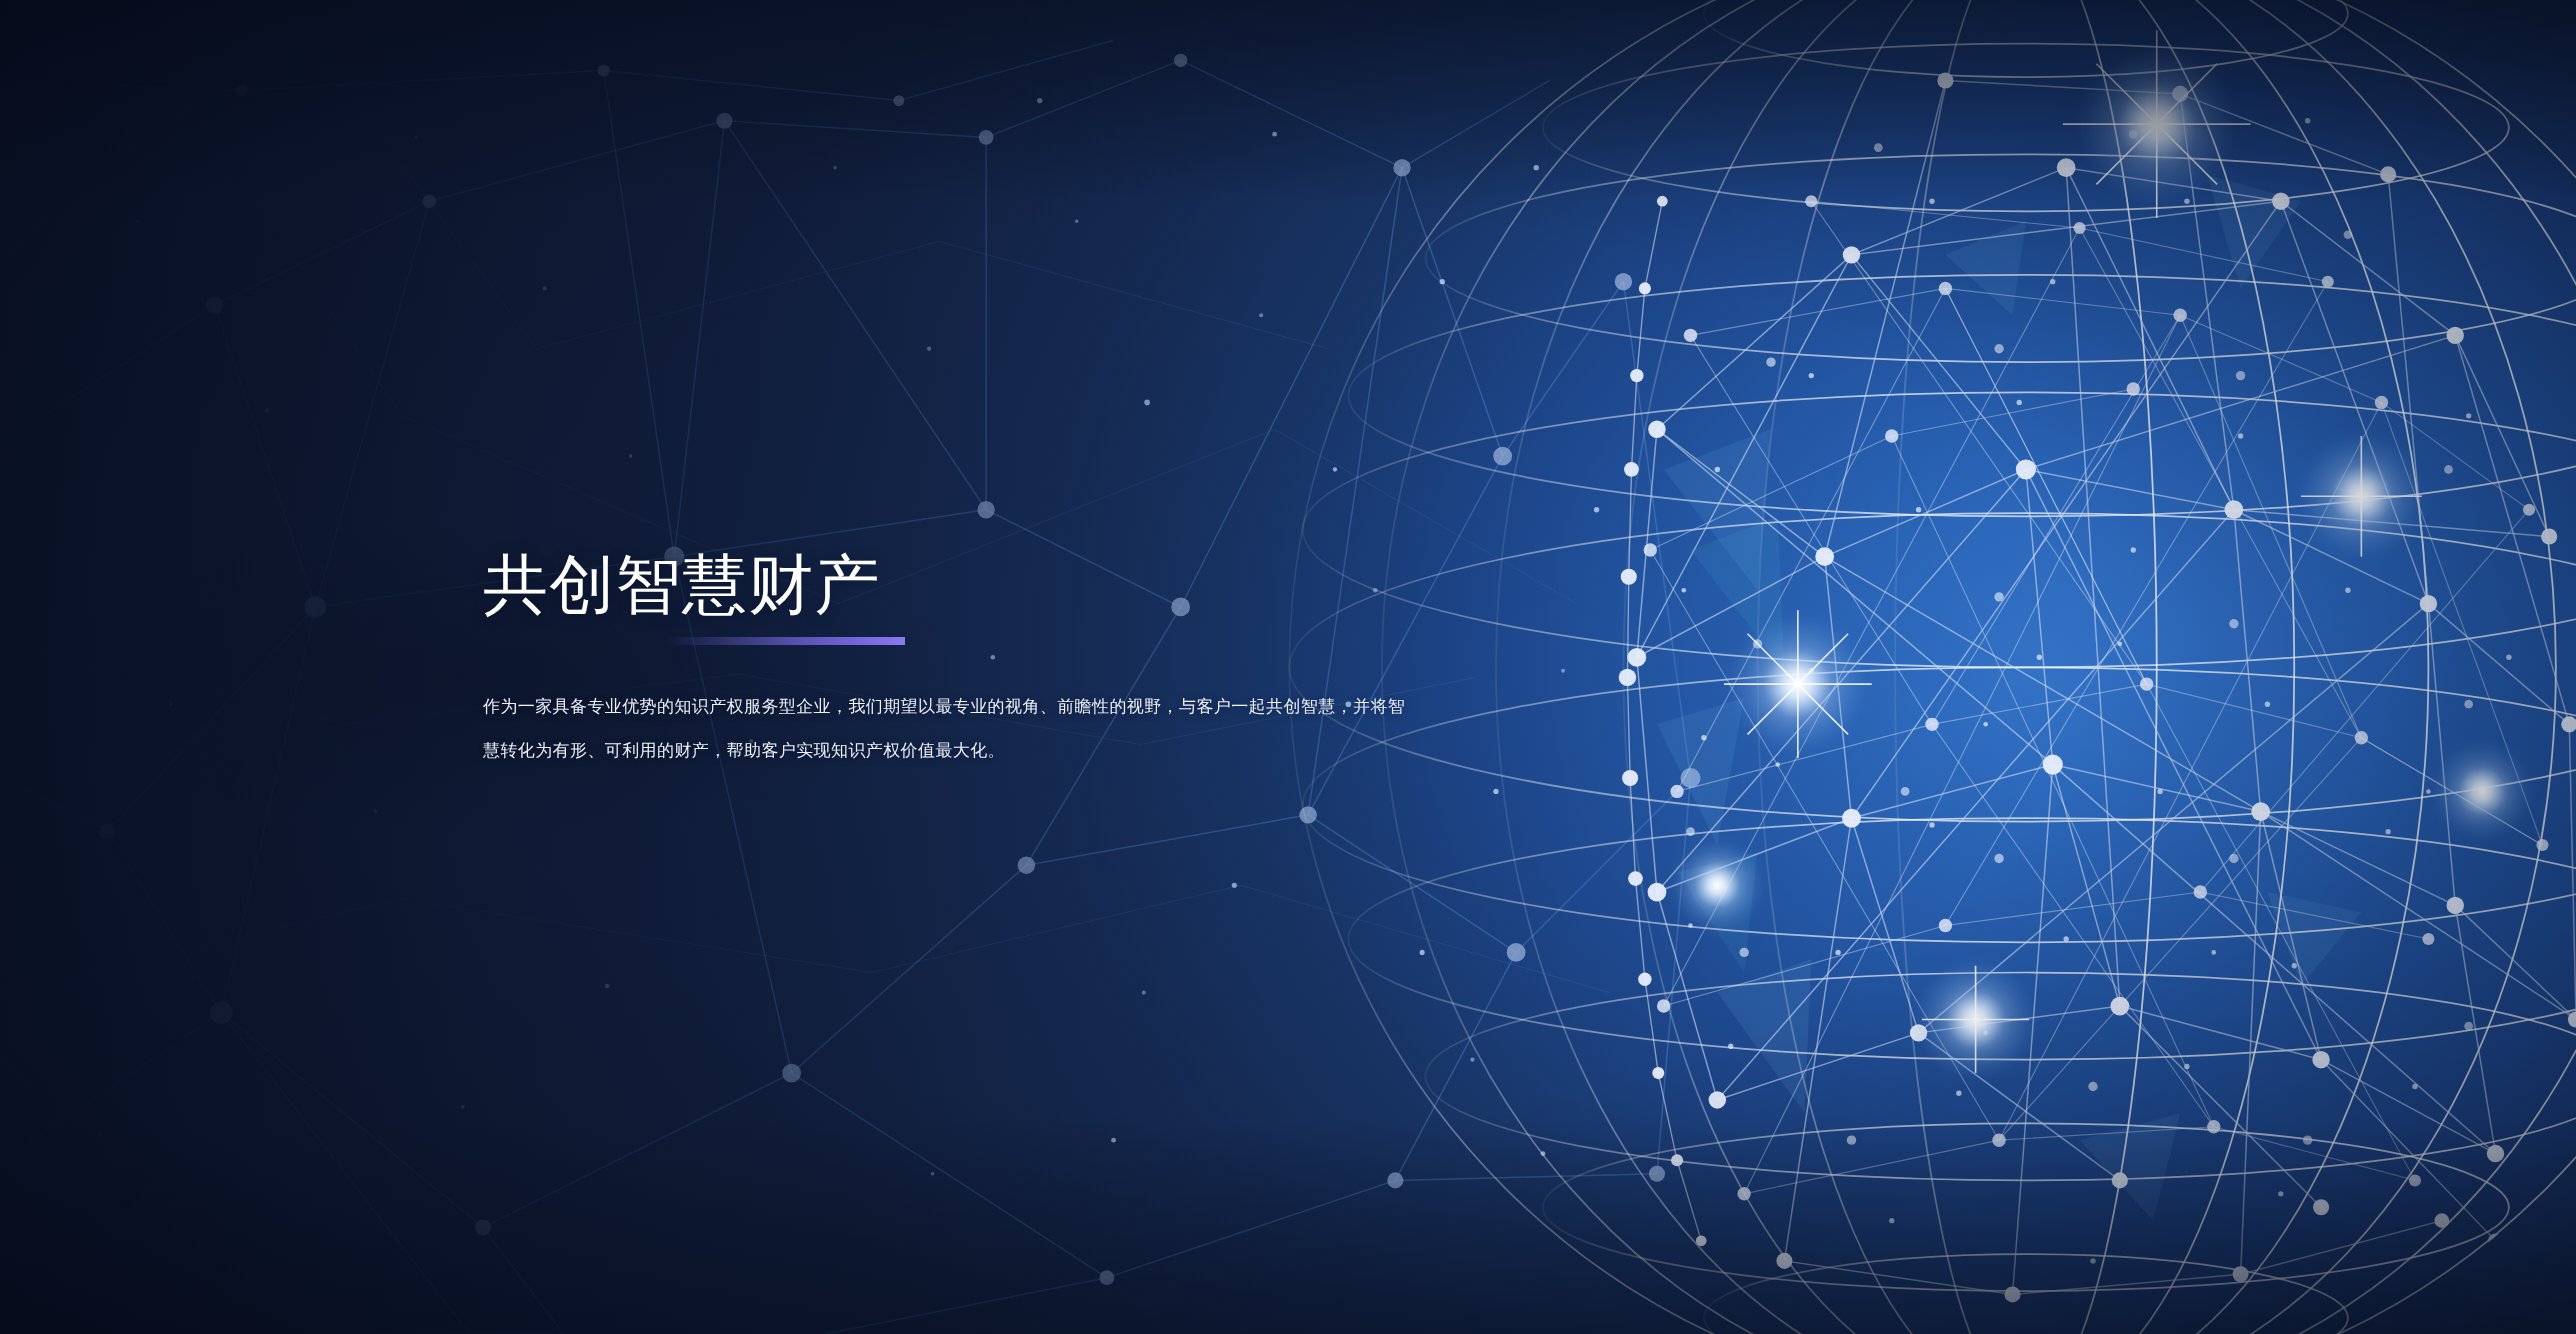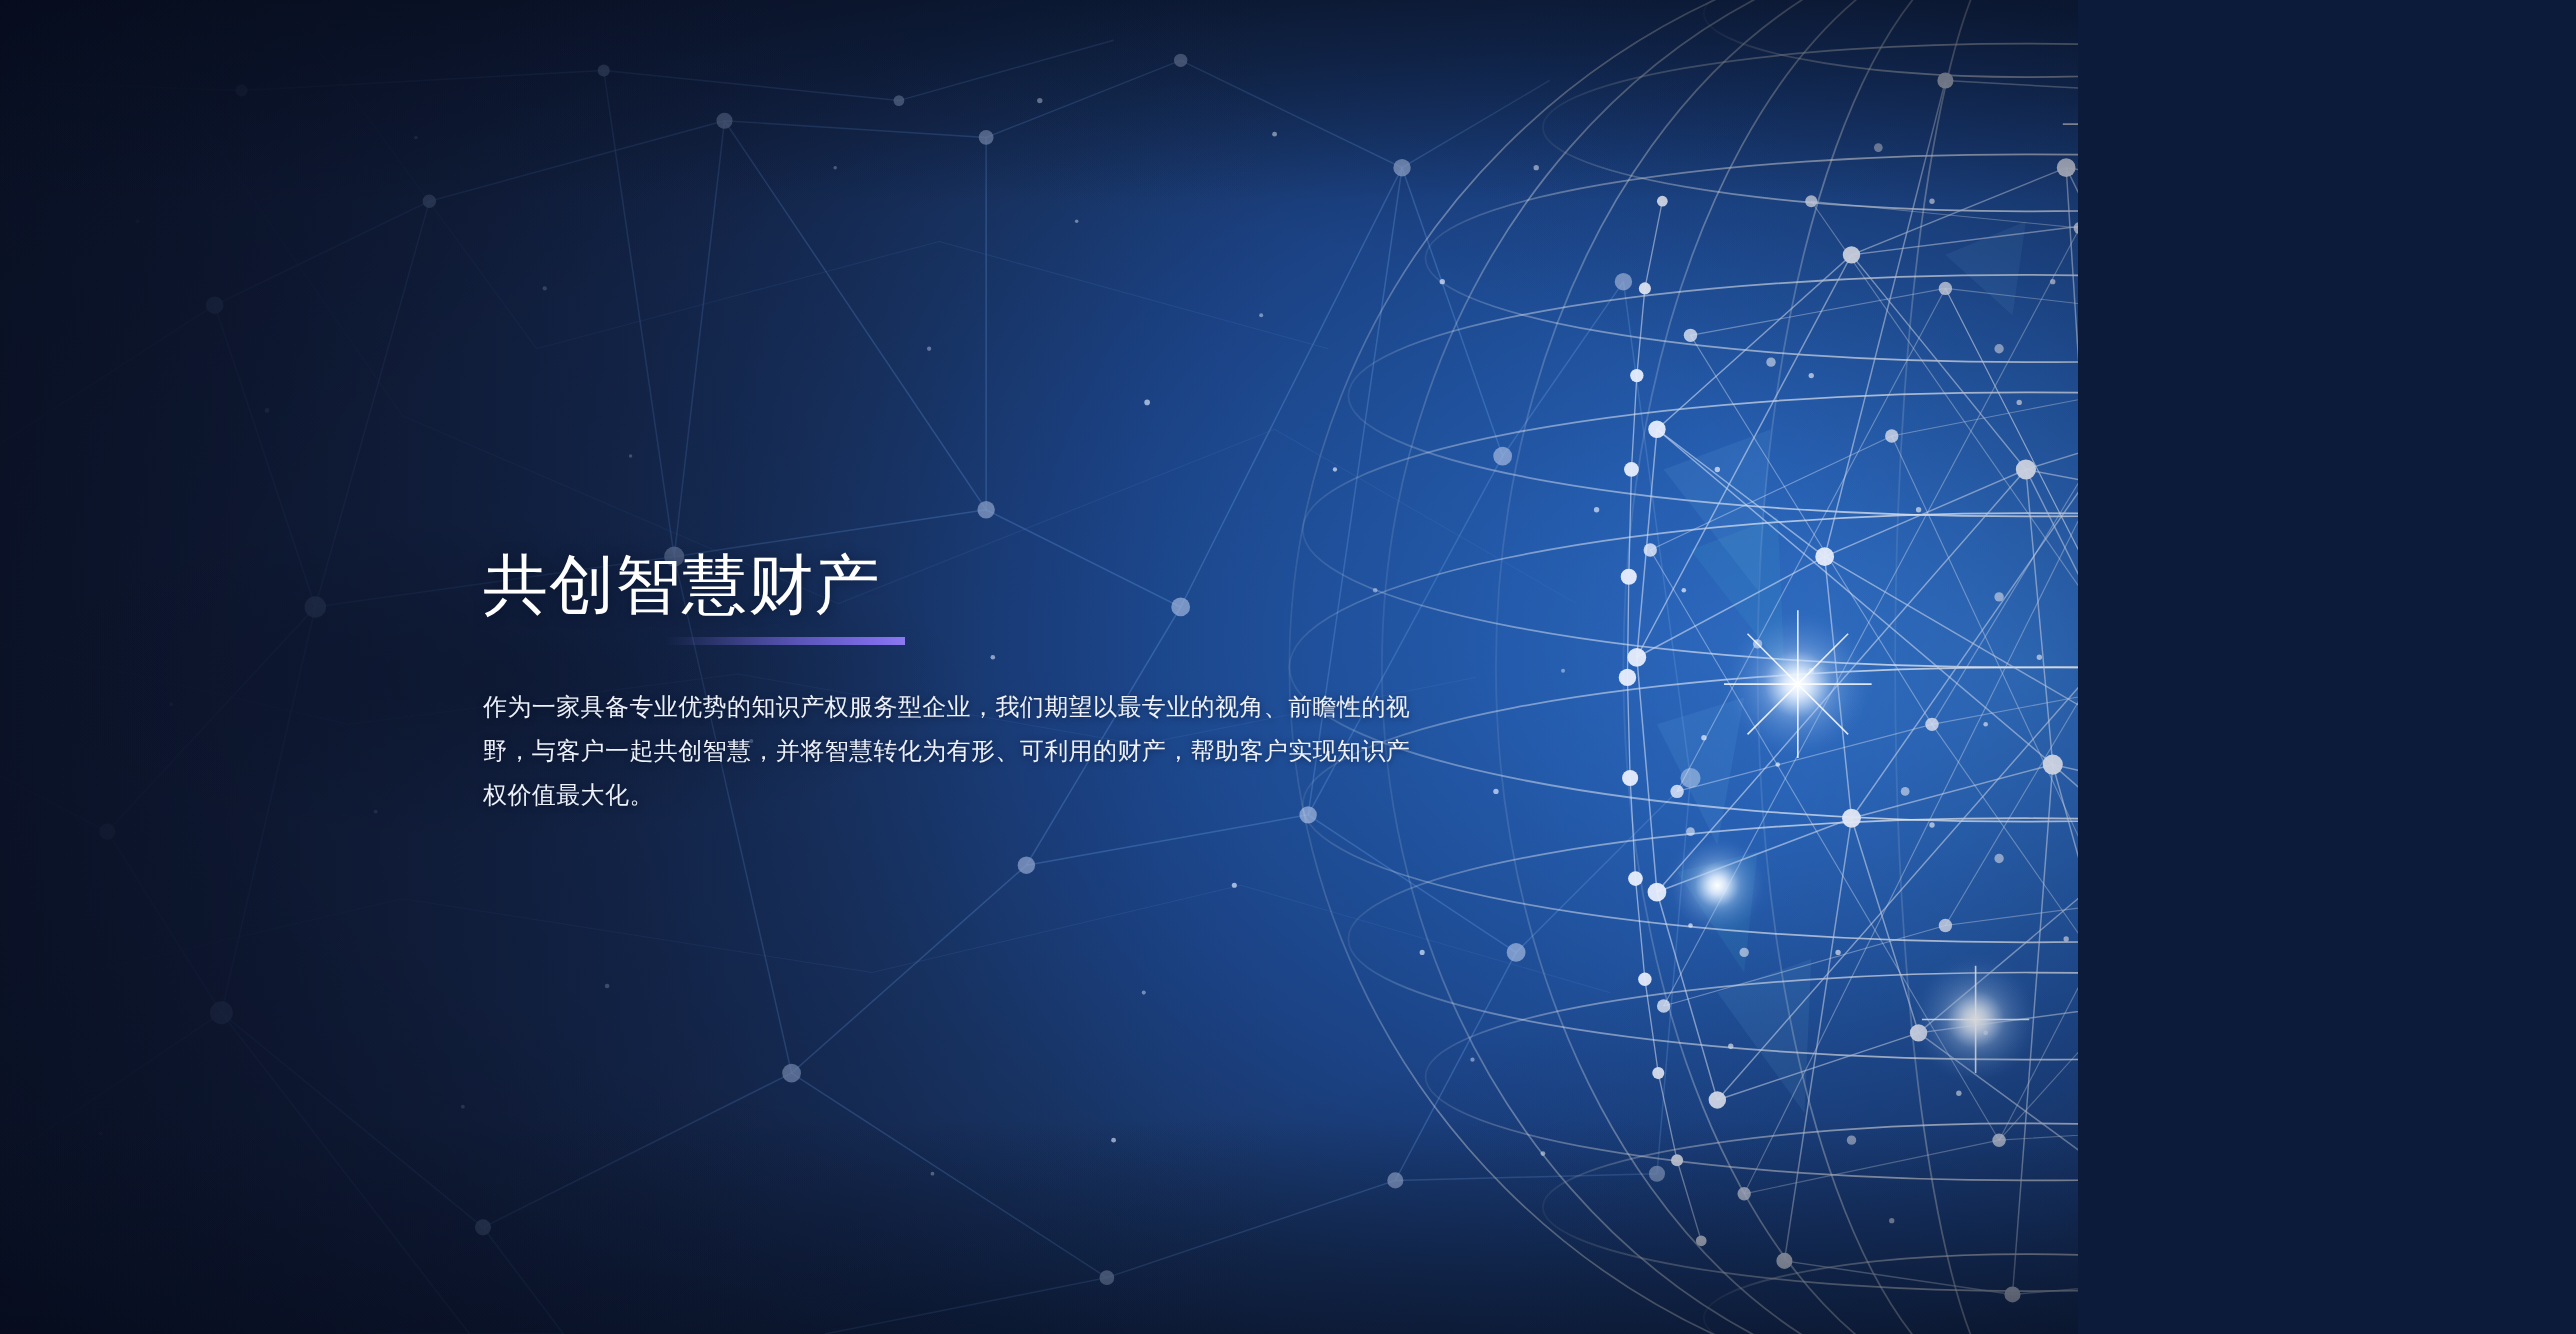--- a/index.html
+++ b/index.html
@@ -1,19 +1,19 @@
 <!DOCTYPE html>
 <html style="font-size:10.7px"><head>
 <meta charset="utf-8">
 <style>
   html,body{margin:0;padding:0;background:#0d1b3a;}
   *{box-sizing:border-box;}
   .stage{
     position:relative;
-    width:2078px;
+    width:2576px;
     height:1334px;
     overflow:hidden;
     font-family:"Liberation Sans","DejaVu Sans",sans-serif;
     background:#12224a;
   }
   
   .bg-base{
     position:absolute; inset:0;
     background:
       radial-gradient(ellipse 1543px 1140px at 84% 48%, #2a64b8 0%, #235aab 16%, #1e4d96 32%, #1b4182 46%, #183464 62%, #152a52 76%, #132445 90%, #111f3c 100%),
@@ -66,21 +66,21 @@
   .rule{
     position:absolute; left:0; right:0; bottom:-25.5px; height:8.7px;
     background:linear-gradient(90deg, rgba(123,107,224,0) 0%, rgba(118,104,219,.28) 22%, rgba(116,101,222,.72) 55%, #7e6ce8 88%, #8a79f0 100%);
   }
   .hl-seg.seg1 .rule{left:46%; right:-6%;}
   .hl-seg.seg2 .rule{left:34%; right:0%;}
   .body{
     margin-top:65px;
     width:936px;
     color:#ecf1fb;
-    font-size:24px;
+    font-size:17px;
     line-height:44px;
     letter-spacing:0.4px;
     text-shadow:0 0.7px 6.7px rgba(6,14,34,.6);
   }
 </style>
 </head>
 <body>
 
 <div class="stage">
 

